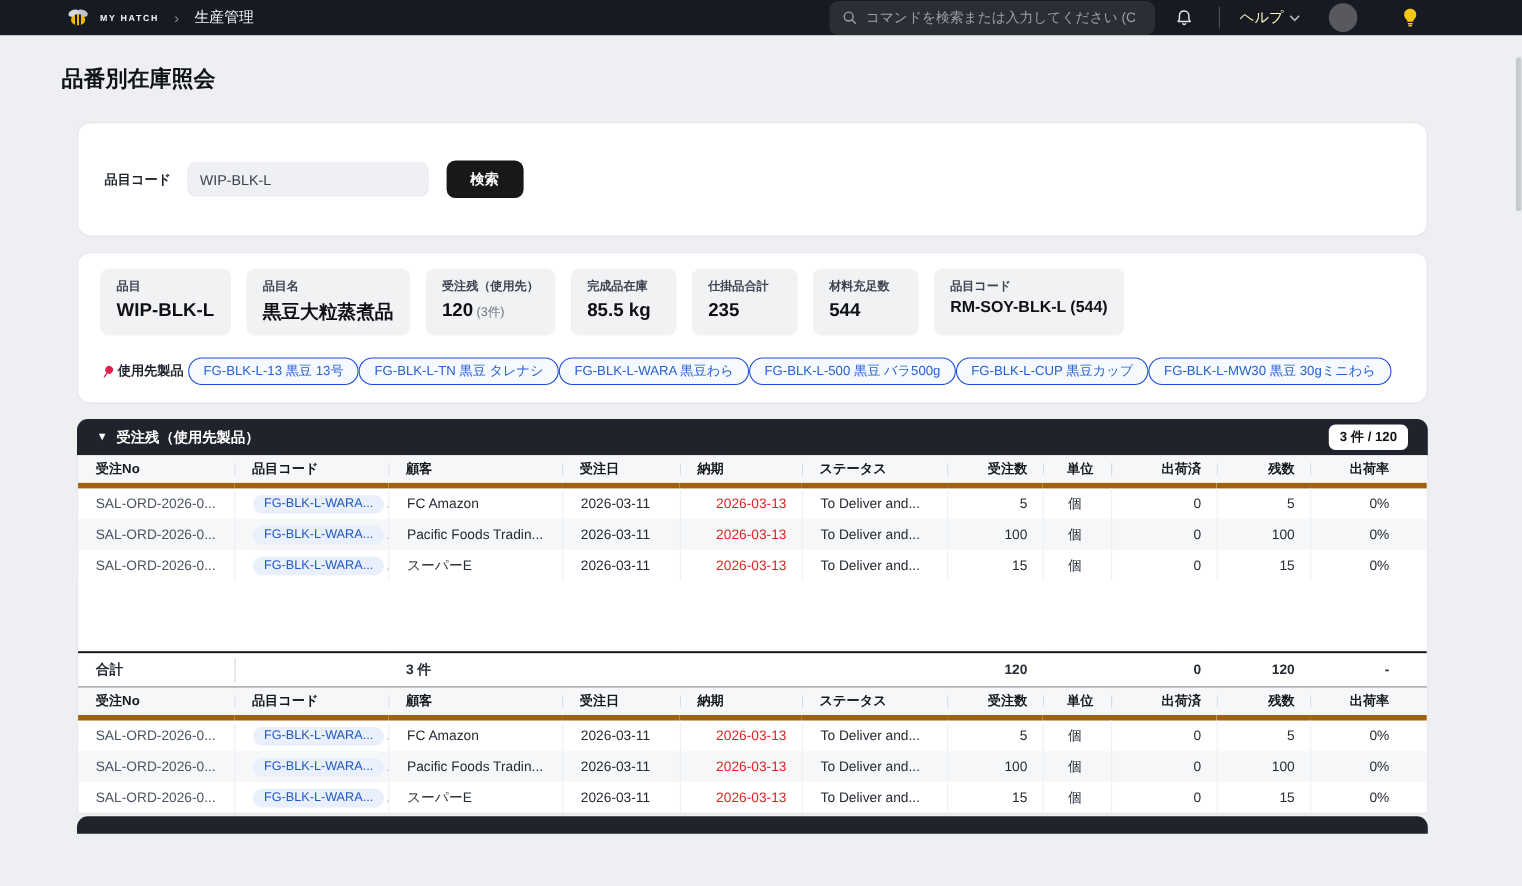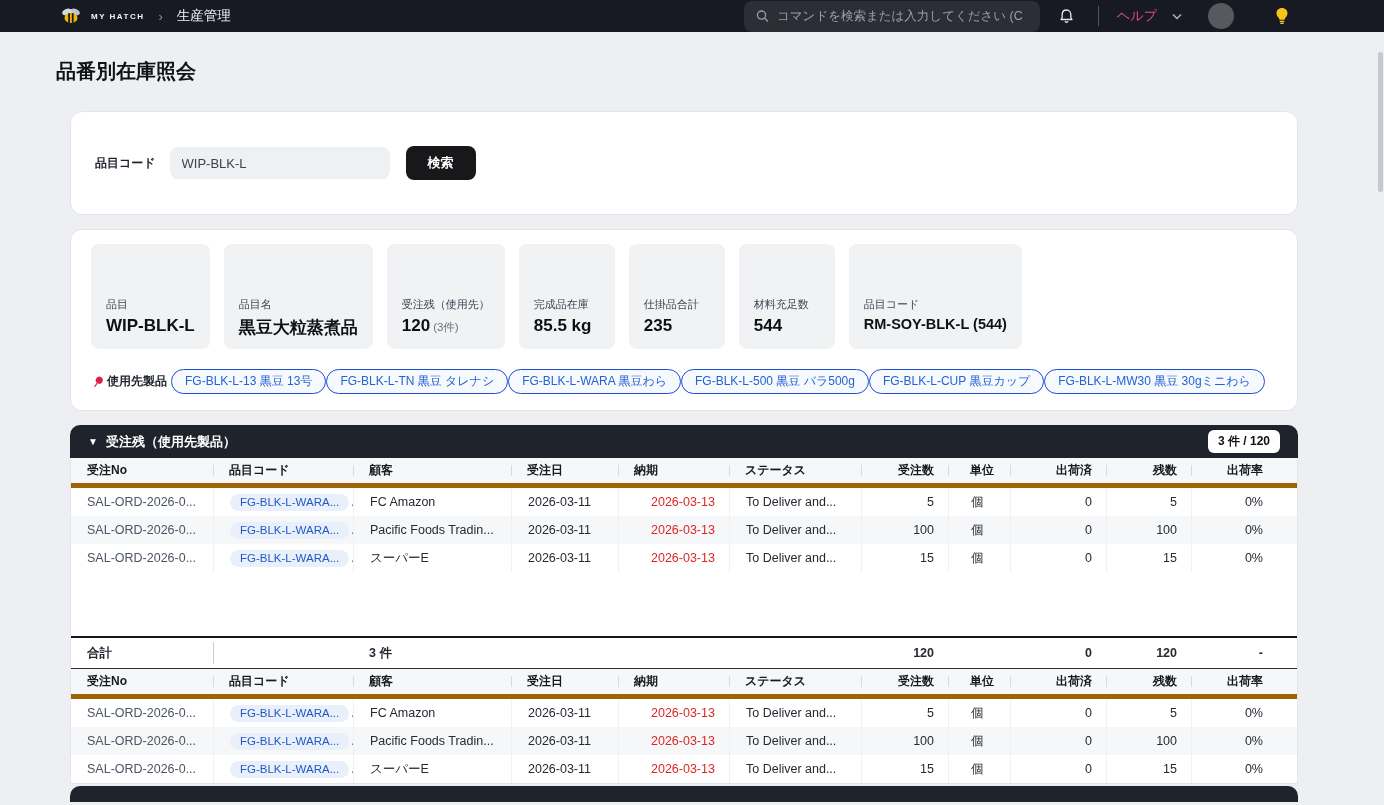--- a/index.html
+++ b/index.html
@@ -21,21 +21,21 @@
     margin-left:auto; width:296px; height:31px; background:rgba(255,255,255,.09);
     border-radius:8px; display:flex; align-items:center; gap:8px; padding:0 12px;
   }
   .top-search input {
     background:transparent; border:none; outline:none; color:#c7cad1;
     font-size:12.5px; width:100%; font-family:inherit;
   }
   .top-search input::placeholder { color:#9aa0ab; }
   .icon-btn { display:flex; align-items:center; justify-content:center; width:28px; height:28px; cursor:pointer; }
   .top-divider { width:1px; height:20px; background:rgba(255,255,255,.25); margin:0 6px; }
-  .help { display:flex; align-items:center; gap:15px; font-size:13px; color:#ec4899; cursor:pointer; }
+  .help { display:flex; align-items:center; gap:5px; font-size:13px; color:#fef9c3; cursor:pointer; }
   .avatar { width:26px; height:26px; border-radius:50%; background:rgba(255,255,255,.28); margin-left:14px; }
   .bulb { margin-left:22px; }
   
   .page-title { font-size:20px; font-weight:700; margin:26px 0 0 56px; color:#101216; }
   .container { width:1228px; margin:0 0 0 70px; }
   .card {
     background:#fff; border:1px solid #e3e5e9; border-radius:12px;
   }
   
   .search-card { margin-top:26px; padding:34px 24px; display:flex; align-items:center; gap:12px; }
@@ -45,21 +45,21 @@
     padding:0 12px; font-size:13px; color:#3c4250; outline:none; font-family:inherit;
   }
   .btn-dark {
     background:#18181b; color:#fff; border:none; border-radius:8px;
     padding:8px 22px; font-size:13px; font-weight:700; cursor:pointer; margin-left:4px; font-family:inherit;
   }
   
   .summary-card { margin-top:14px; padding:14px 20px 16px; }
   .tiles { display:flex; gap:14px; }
   .tile { background:#f0f2f4; border-radius:8px; padding:9px 15px 10px; min-width:96px; }
-  .tile-label { font-size:11px; font-weight:400; color:#3d4350; white-space:nowrap;margin-top:44px; }
+  .tile-label { font-size:11px; font-weight:700; color:#3d4350; white-space:nowrap; }
   .tile-value { font-size:17px; font-weight:700; color:#0e1014; margin-top:4px; white-space:nowrap; }
   .tile-suffix { font-size:11.5px; font-weight:400; color:#6b7280; margin-left:3px; }
   .tile-value.small { font-size:14.5px; }
   .usage { margin-top:20px; display:flex; flex-wrap:wrap; align-items:center; row-gap:10px; }
   .usage-label { font-size:12px; font-weight:700; color:#1f232b; margin:0 4px 0 2px; }
   .pill {
     border:1px solid #1d4ed8; background:#f6f9fe; color:#2563d0;
     border-radius:999px; padding:3px 13px; font-size:12px; white-space:nowrap; cursor:pointer;
   }
   

